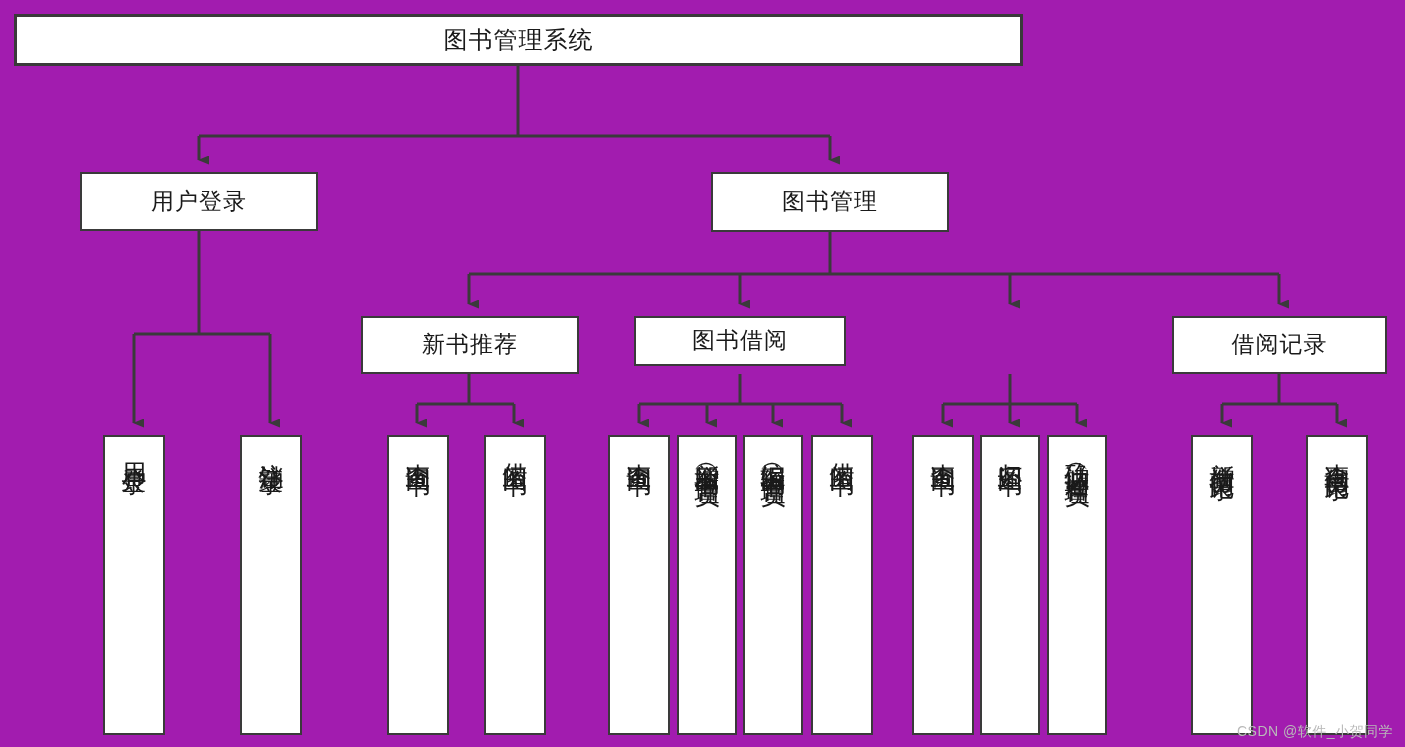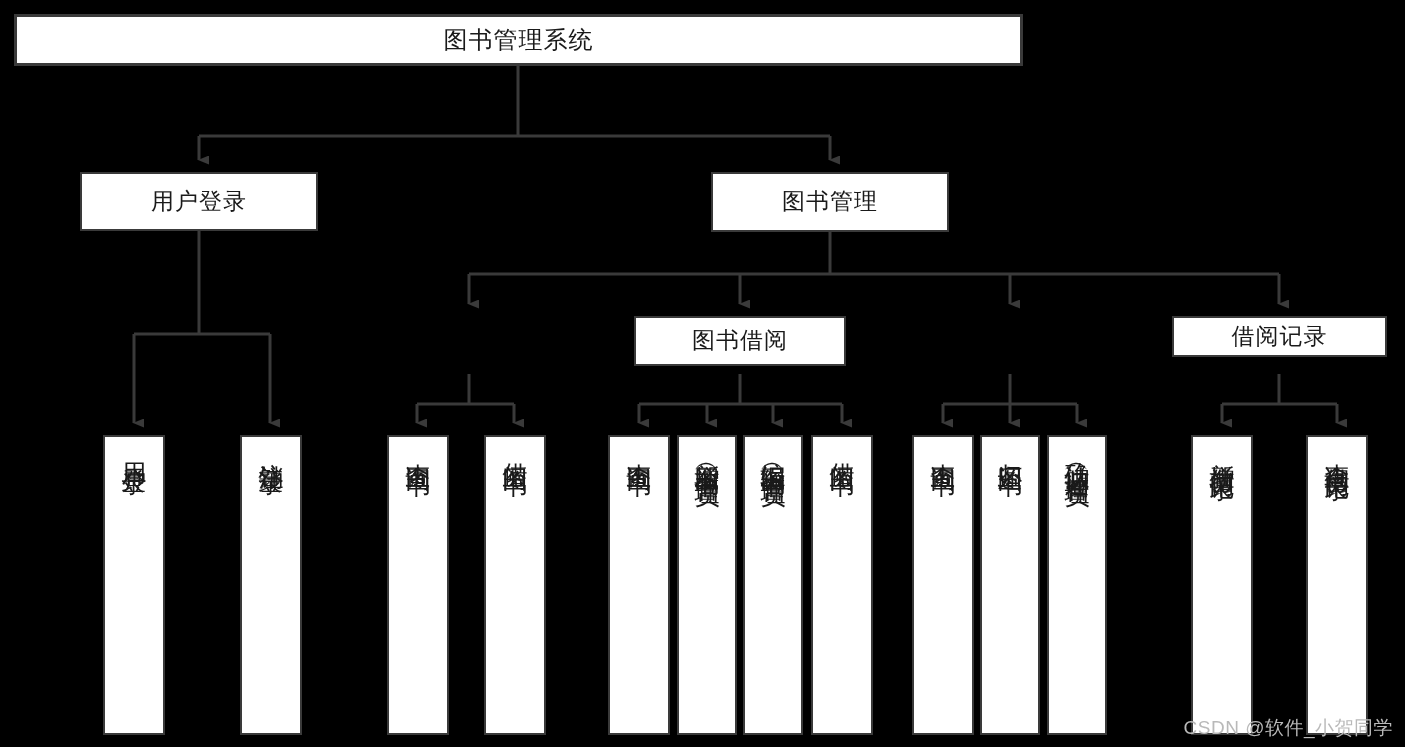--- a/index.html
+++ b/index.html
@@ -8,21 +8,21 @@
     padding: 0;
     background: #ffffff;
   }
   body {
     font-family: "Liberation Sans", "DejaVu Sans", sans-serif;
   }
   #diagram-root {
     position: relative;
     width: 1405px;
     height: 747px;
-    background: #000000;
+    background: #a21caf;
     overflow: hidden;
   }
   
   .node {
     position: absolute;
     box-sizing: border-box;
     background: #ffffff;
     border: 2px solid #3a3a3a;
     display: flex;
     align-items: center;
@@ -68,21 +68,21 @@
     top: 0;
     width: 1405px;
     height: 747px;
     pointer-events: none;
   }
   
   .watermark {
     position: absolute;
     right: 12px;
     bottom: 6px;
-    font-size: 19px;
+    font-size: 14px;
     color: #b9b9b9;
     letter-spacing: 0.5px;
     white-space: nowrap;
     user-select: none;
   }
 </style>
 </head>
 <body>
 
 <div id="diagram-root">
@@ -143,27 +143,30 @@
   </div>
 
   <div class="node h" style="left:80px; top:172px; width:238px; height:59px;">
     <span class="node-label">用户登录</span>
   </div>
 
   <div class="node h" style="left:711px; top:172px; width:238px; height:60px;">
     <span class="node-label">图书管理</span>
   </div>
 
+  <div class="node h" style="left:361px; top:316px; width:218px; height:58px;">
+    <span class="node-label">新书推荐</span>
+  </div>
 
   <div class="node h" style="left:634px; top:316px; width:212px; height:50px;">
     <span class="node-label">图书借阅</span>
   </div>
 
 
-  <div class="node h" style="left:1172px; top:316px; width:215px; height:41px;">
+  <div class="node h" style="left:1172px; top:316px; width:215px; height:58px;">
     <span class="node-label">借阅记录</span>
   </div>
 
   <div class="node v" style="left:103px; top:435px; width:62px; height:300px;">
     <span class="node-label">用户登录</span>
   </div>
 
   <div class="node v" style="left:240px; top:435px; width:62px; height:300px;">
     <span class="node-label">注销登录</span>
   </div>

